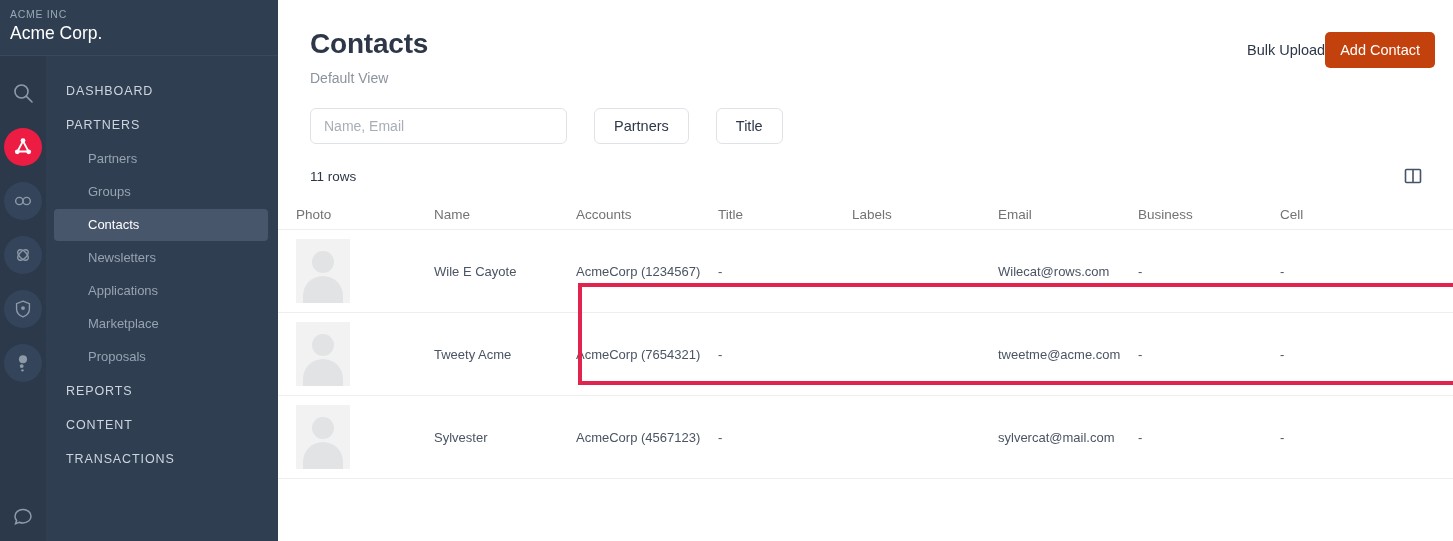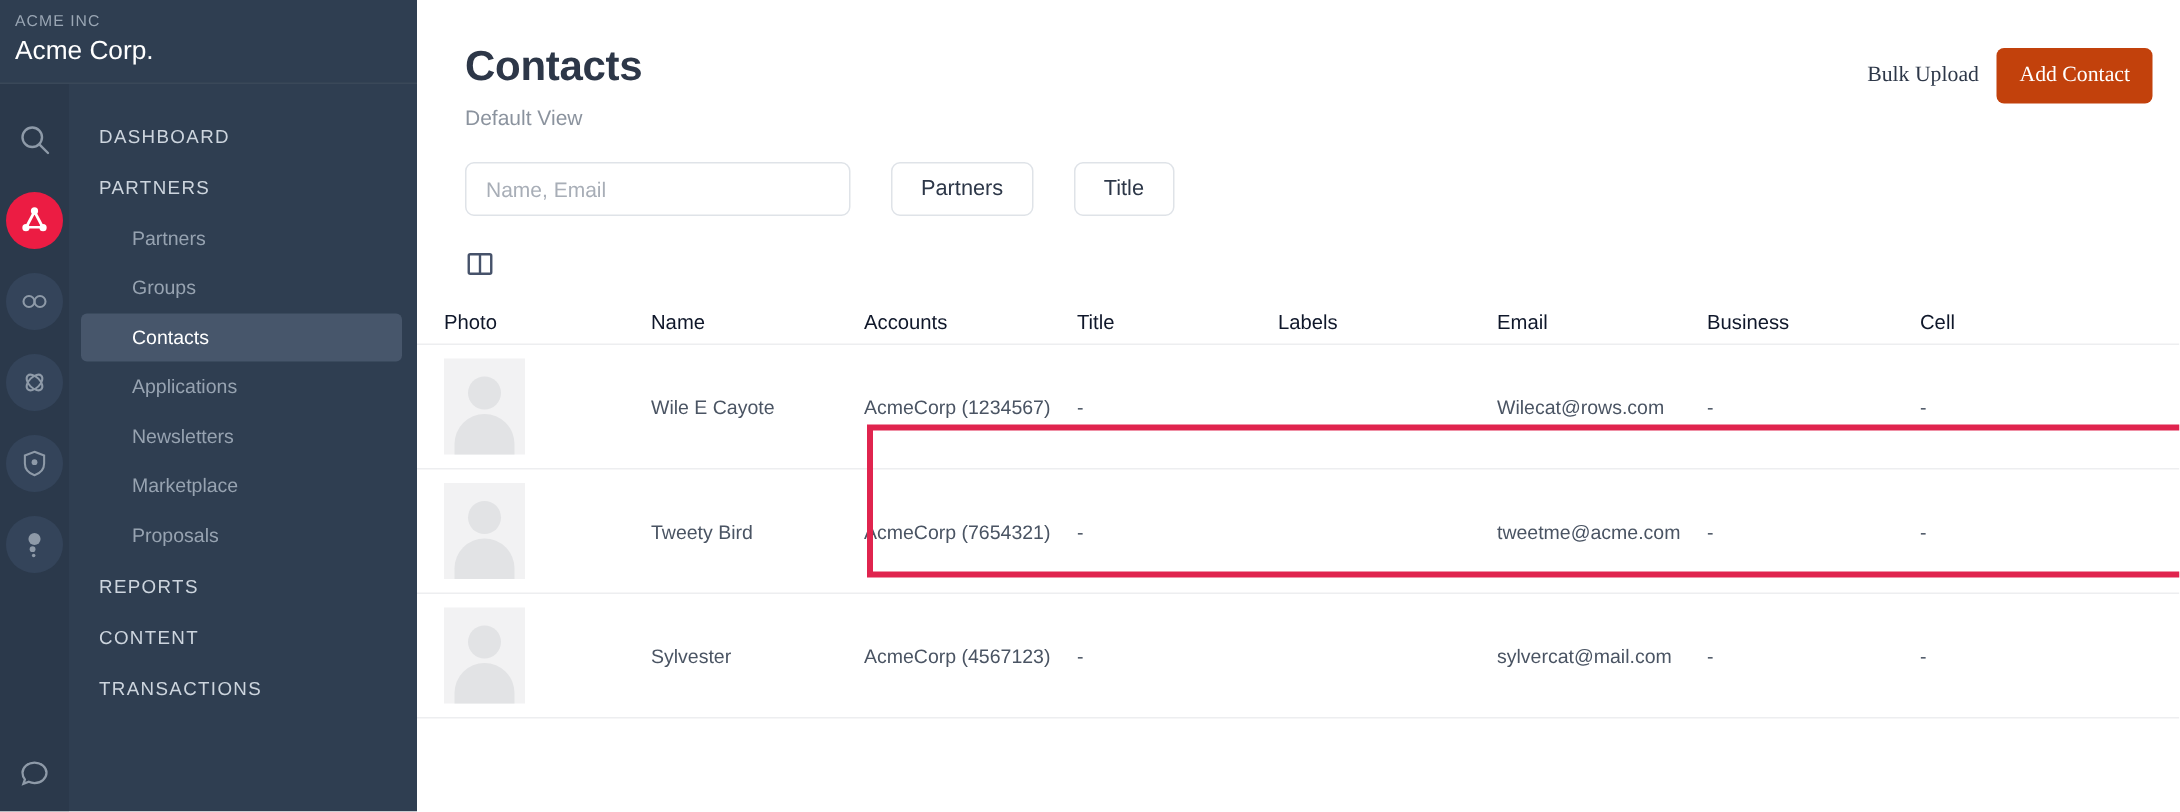--- a/index.html
+++ b/index.html
@@ -117,23 +117,22 @@
   }
   .page-sub {
     font-size: 14px;
     color: #8b939e;
     line-height: 20px;
     margin-top: 6px;
   }
   .head-right {
     display: flex;
     align-items: center;
-    gap: 12px;
+    gap: 0;
     padding-top: 6px;
-    font-family: Liberation Serif, serif;
   }
   .bulk-upload {
     font-size: 14.5px;
     color: #2d3748;
     cursor: pointer;
     white-space: nowrap;
   }
   .add-contact {
     background: #c2410c;
     color: #ffffff;
@@ -195,21 +194,21 @@
     display: flex;
     align-items: center;
     padding-left: 18px;
   }
   .thead {
     height: 30px;
     border-bottom: 1px solid #edeef0;
   }
   .thead .cell {
     font-size: 13.5px;
-    color: #0f172a;
+    color: #737373;
     font-weight: 400;
   }
   .tbody-row {
     height: 83px;
     border-bottom: 1px solid #edeef0;
   }
   .cell { font-size: 13px; color: #4a5463; }
   .c-photo { flex: 0 0 138px; }
   .c-name  { flex: 0 0 142px; }
   .c-acct  { flex: 0 0 142px; }
@@ -312,22 +311,22 @@
           </svg>
         </div>
       </div>
 
       <nav class="nav-col">
         <div class="nav-section">DASHBOARD</div>
         <div class="nav-section">PARTNERS</div>
         <div class="nav-sub">Partners</div>
         <div class="nav-sub">Groups</div>
         <div class="nav-sub selected">Contacts</div>
+        <div class="nav-sub">Newsletters</div>
         <div class="nav-sub">Applications</div>
-        <div class="nav-sub">Newsletters</div>
         <div class="nav-sub">Marketplace</div>
         <div class="nav-sub">Proposals</div>
         <div class="nav-section">REPORTS</div>
         <div class="nav-section">CONTENT</div>
         <div class="nav-section">TRANSACTIONS</div>
       </nav>
 
     </div>
   </aside>
 
@@ -344,20 +343,21 @@
       </div>
     </div>
 
     <div class="filter-row">
       <input class="search-input" type="text" placeholder="Name, Email" style="">
       <button class="chip">Partners</button>
       <button class="chip">Title</button>
     </div>
 
     <div class="rows-bar">
+      <span class="rows-count">11 rows</span>
       <span class="col-toggle">
         <svg width="20" height="20" viewBox="0 0 20 20" fill="none" stroke="#46526a" stroke-width="1.6">
           <rect x="2.5" y="3.5" width="15" height="13" rx="1"></rect>
             <line x1="10" y1="3.5" x2="10" y2="16.5"></line>
         </svg>
       </span>
     </div>
 
     <div class="tbl">
 
@@ -388,21 +388,21 @@
         <div class="cell c-cell">-</div>
       </div>
 
       <div class="trow tbody-row">
         <div class="cell c-photo">
           <div class="avatar">
             <div class="head"></div>
               <div class="body"></div>
           </div>
         </div>
-        <div class="cell c-name">Tweety Bird</div>
+        <div class="cell c-name">Tweety Acme</div>
         <div class="cell c-acct">AcmeCorp (7654321)</div>
         <div class="cell c-title">-</div>
         <div class="cell c-label"></div>
         <div class="cell c-email">tweetme@acme.com</div>
         <div class="cell c-bus">-</div>
         <div class="cell c-cell">-</div>
       </div>
 
       <div class="trow tbody-row">
         <div class="cell c-photo">

